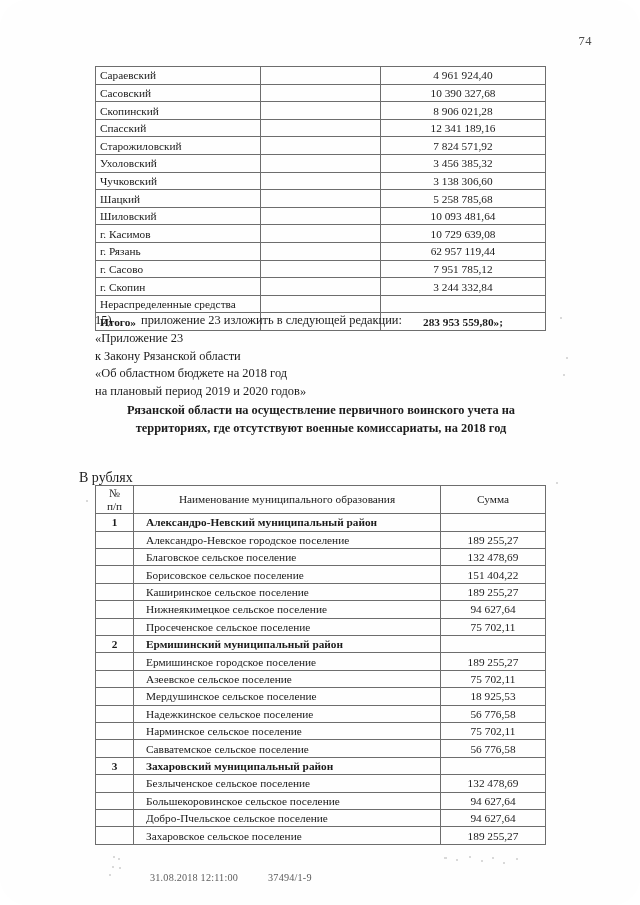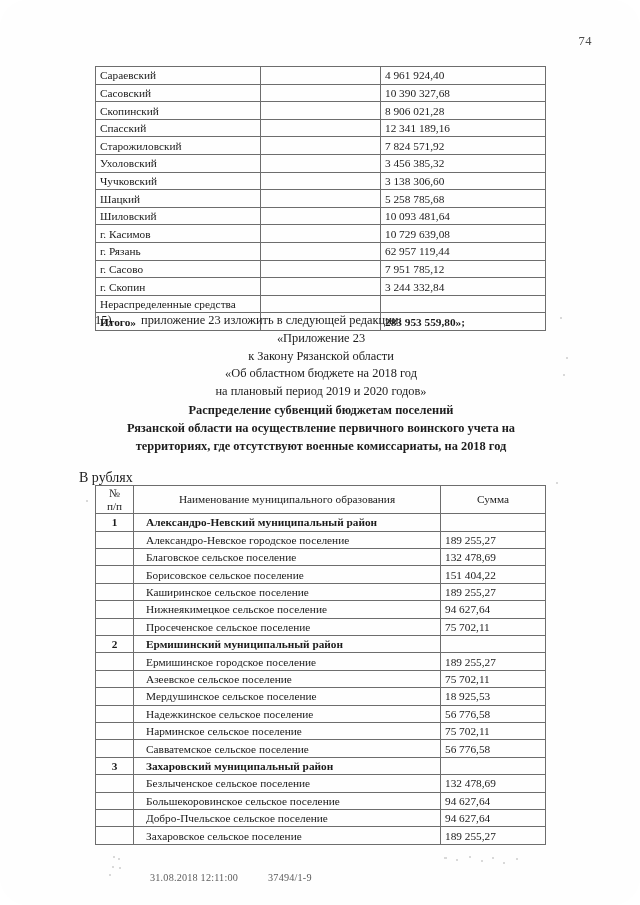--- a/index.html
+++ b/index.html
@@ -47,21 +47,21 @@
   }
   table.doc td, table.doc th {
     border: 1px solid #6d6d6d;
     padding: 1px 4px 2px 4px;
     vertical-align: bottom;
     font-weight: normal;
     line-height: 1.08;
     white-space: nowrap;
     overflow: hidden;
   }
-  .num { text-align: left; }
+  .num { text-align: center; }
   .ctr { text-align: center; }
   .bold { font-weight: bold; }
 
   
   #table-one-wrap {
     position: absolute;
     left: 95px;
     top: 66px;
     width: 450px;
   }
@@ -82,21 +82,21 @@
     line-height: 1.35;
   }
   #clause .idx { display: inline-block; width: 46px; }
   #appendix-block {
     position: absolute;
     left: 95px;
     top: 330px;
     width: 452px;
     font-size: 12.4px;
     line-height: 1.42;
-    text-align: center;
+    text-align: left;
   }
   #doc-title {
     position: absolute;
     left: 80px;
     top: 402px;
     width: 482px;
     font-size: 12.4px;
     font-weight: bold;
     line-height: 1.45;
     text-align: center;
@@ -257,21 +257,20 @@
   </div>
 
   <div id="appendix-block">
     <div>«Приложение 23</div>
     <div>к Закону Рязанской области</div>
     <div>«Об областном бюджете на 2018 год</div>
     <div>на плановый период 2019 и 2020 годов»</div>
   </div>
 
   <div id="doc-title">
-    <div>Распределение субвенций бюджетам поселений</div>
     <div>Рязанской области на осуществление первичного воинского учета на</div>
     <div>территориях, где отсутствуют военные комиссариаты, на 2018 год</div>
   </div>
 
   <div id="units-label">В рублях</div>
 
   <div id="table-two-wrap">
     <table class="doc" id="table-two">
       <colgroup>
         <col class="c-no">

